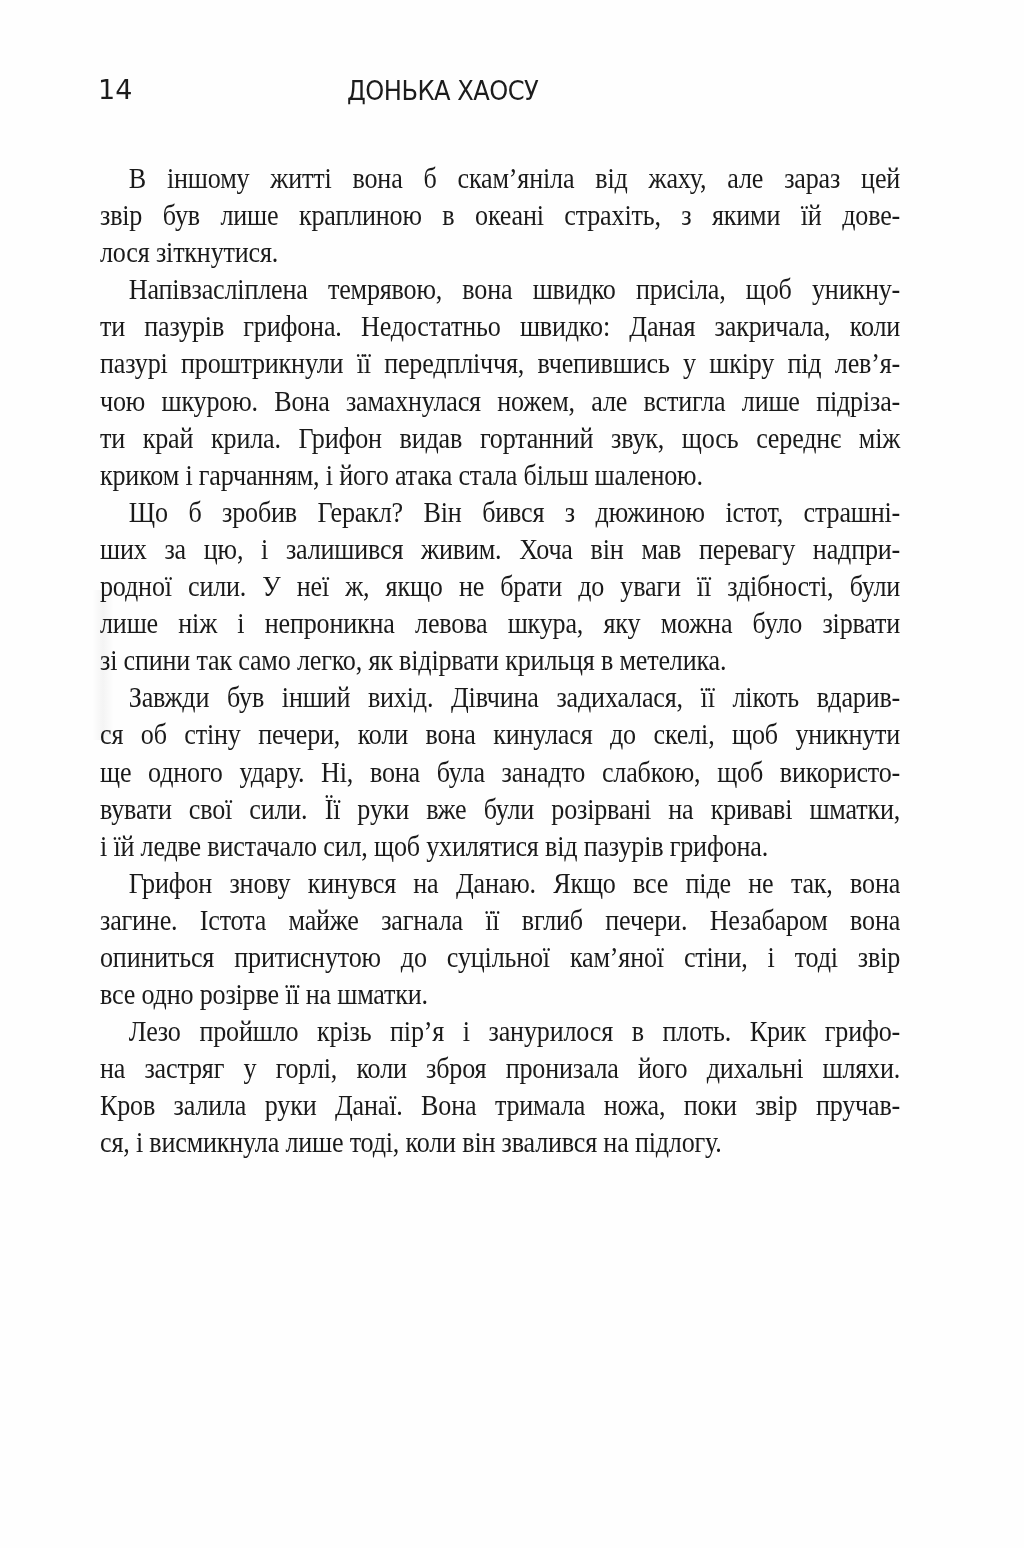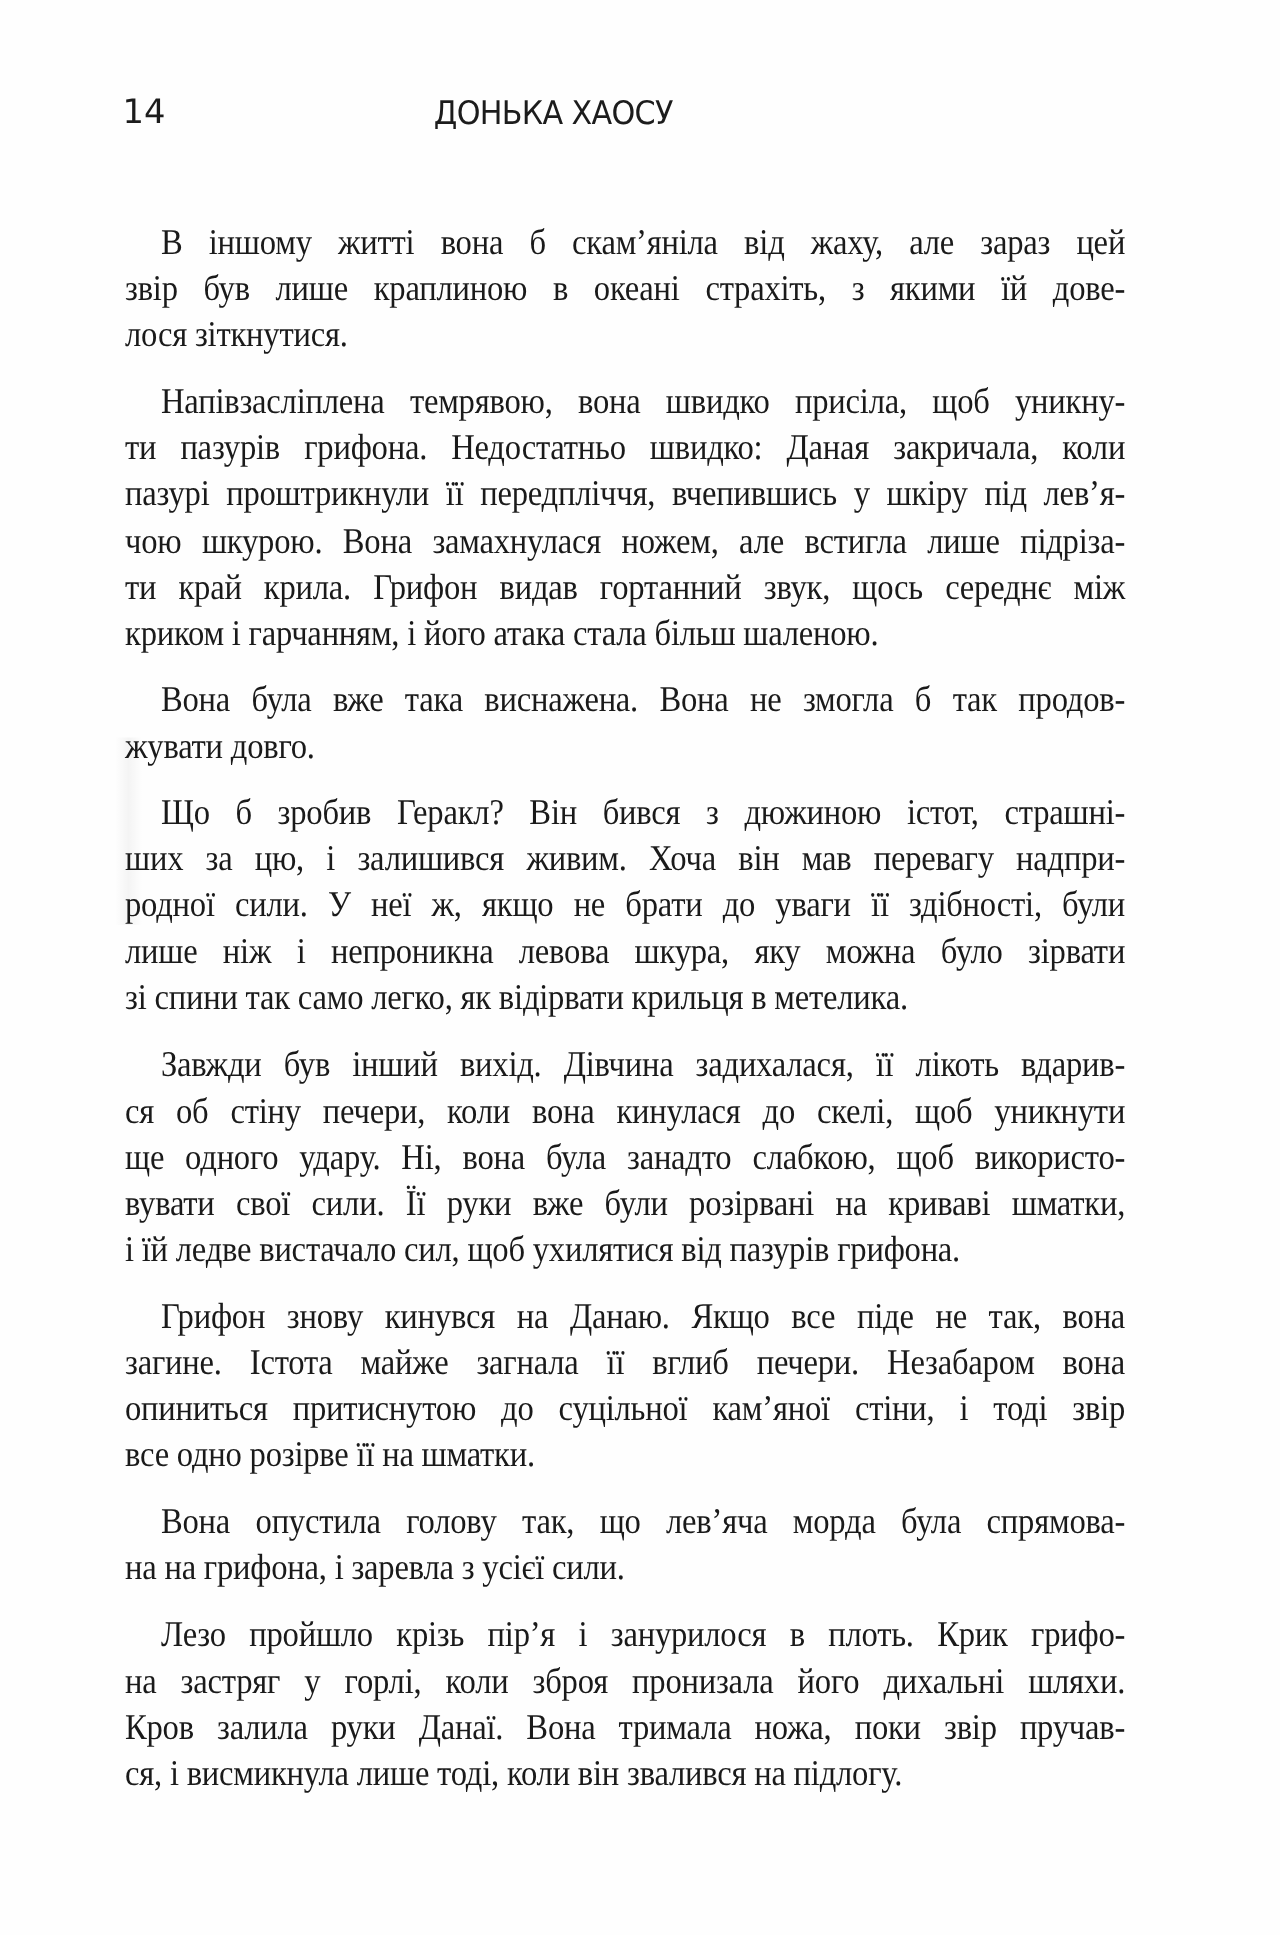--- a/index.html
+++ b/index.html
@@ -72,21 +72,20 @@
     }
     .line.indent {
       padding-left: 32px;
       width: 857px;
     }
     .line.last {
       text-align-last: left;
     }
     .para {
       display: block;
-      margin-top: 16px;
     }
   </style>
 </head>
 <body>
 
 <div class="scan-shadow"></div>
 
 <div class="running-head">
   <span class="page-number">14</span>
   <span class="book-title">ДОНЬКА ХАОСУ</span>
@@ -102,24 +101,20 @@
 
   <div class="para">
     <span class="line indent">Напівзасліплена темрявою, вона швидко присіла, щоб уникну-</span>
     <span class="line">ти пазурів грифона. Недостатньо швидко: Даная закричала, коли</span>
     <span class="line">пазурі проштрикнули її передпліччя, вчепившись у шкіру під лев’я-</span>
     <span class="line">чою шкурою. Вона замахнулася ножем, але встигла лише підріза-</span>
     <span class="line">ти край крила. Грифон видав гортанний звук, щось середнє між</span>
     <span class="line last">криком і гарчанням, і його атака стала більш шаленою.</span>
   </div>
 
-  <div class="para">
-    <span class="line indent">Вона була вже така виснажена. Вона не змогла б так продов-</span>
-    <span class="line last">жувати довго.</span>
-  </div>
 
   <div class="para">
     <span class="line indent">Що б зробив Геракл? Він бився з дюжиною істот, страшні-</span>
     <span class="line">ших за цю, і залишився живим. Хоча він мав перевагу надпри-</span>
     <span class="line">родної сили. У неї ж, якщо не брати до уваги її здібності, були</span>
     <span class="line">лише ніж і непроникна левова шкура, яку можна було зірвати</span>
     <span class="line last">зі спини так само легко, як відірвати крильця в метелика.</span>
   </div>
 
   <div class="para">
@@ -131,24 +126,20 @@
   </div>
 
 
   <div class="para">
     <span class="line indent">Грифон знову кинувся на Данаю. Якщо все піде не так, вона</span>
     <span class="line">загине. Істота майже загнала її вглиб печери. Незабаром вона</span>
     <span class="line">опиниться притиснутою до суцільної кам’яної стіни, і тоді звір</span>
     <span class="line last">все одно розірве її на шматки.</span>
   </div>
 
-  <div class="para">
-    <span class="line indent">Вона опустила голову так, що лев’яча морда була спрямова-</span>
-    <span class="line last">на на грифона, і заревла з усієї сили.</span>
-  </div>
 
 
 
   <div class="para">
     <span class="line indent">Лезо пройшло крізь пір’я і занурилося в плоть. Крик грифо-</span>
     <span class="line">на застряг у горлі, коли зброя пронизала його дихальні шляхи.</span>
     <span class="line">Кров залила руки Данаї. Вона тримала ножа, поки звір пручав-</span>
     <span class="line last">ся, і висмикнула лише тоді, коли він звалився на підлогу.</span>
   </div>
 </div>

